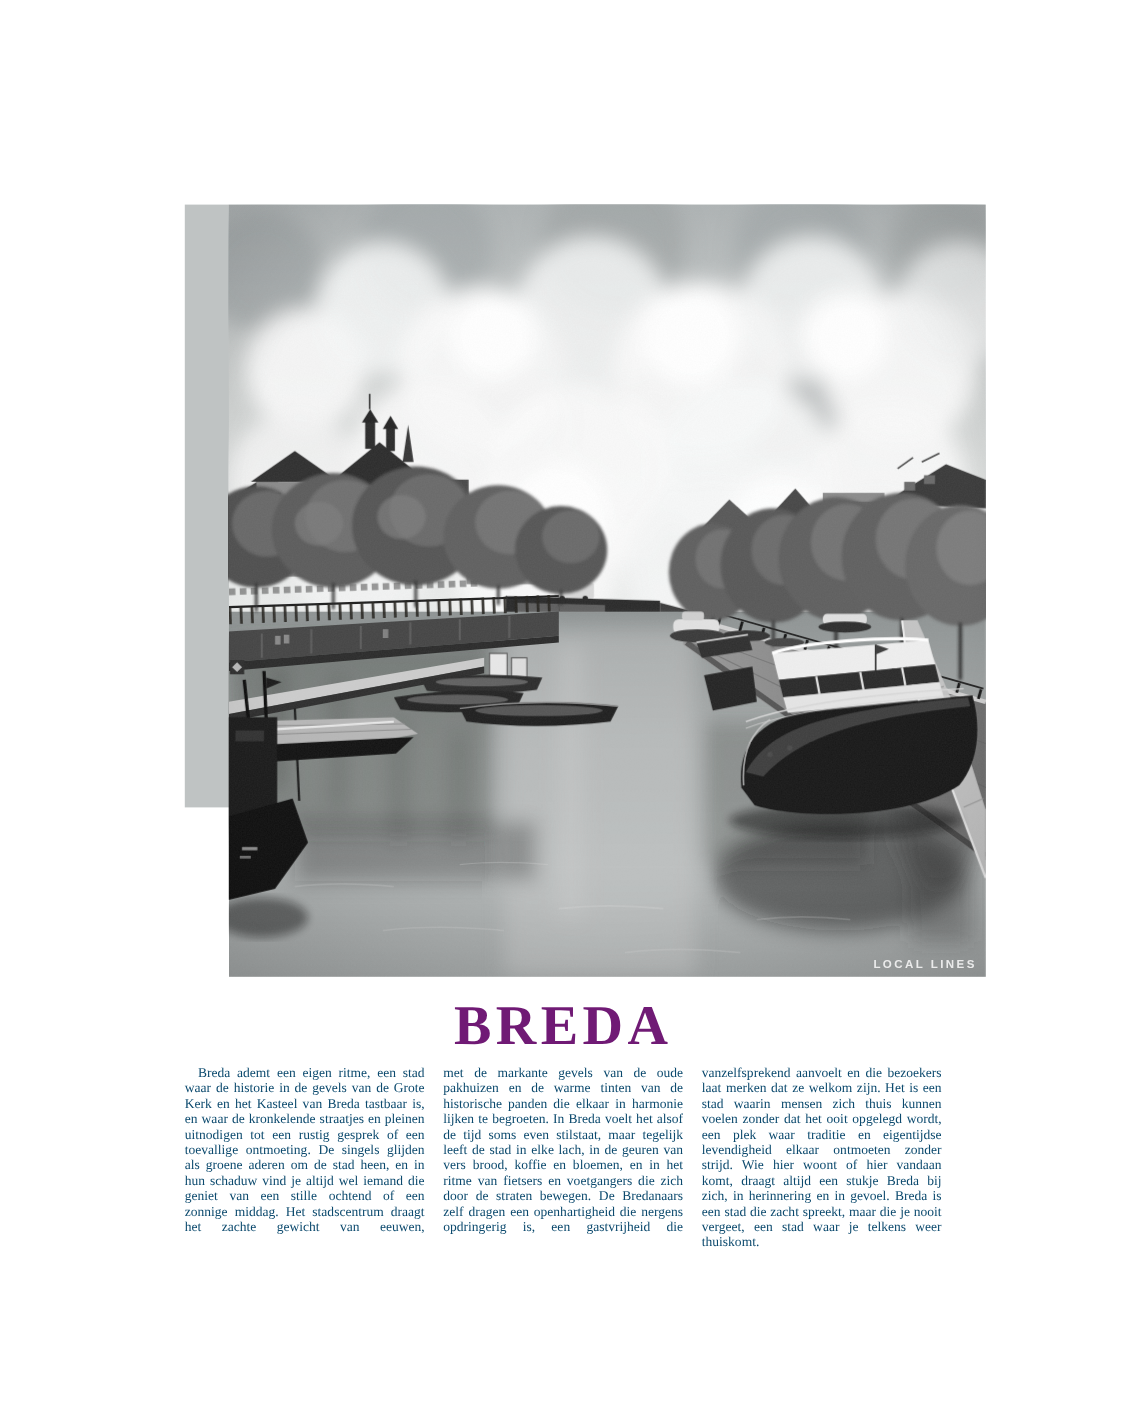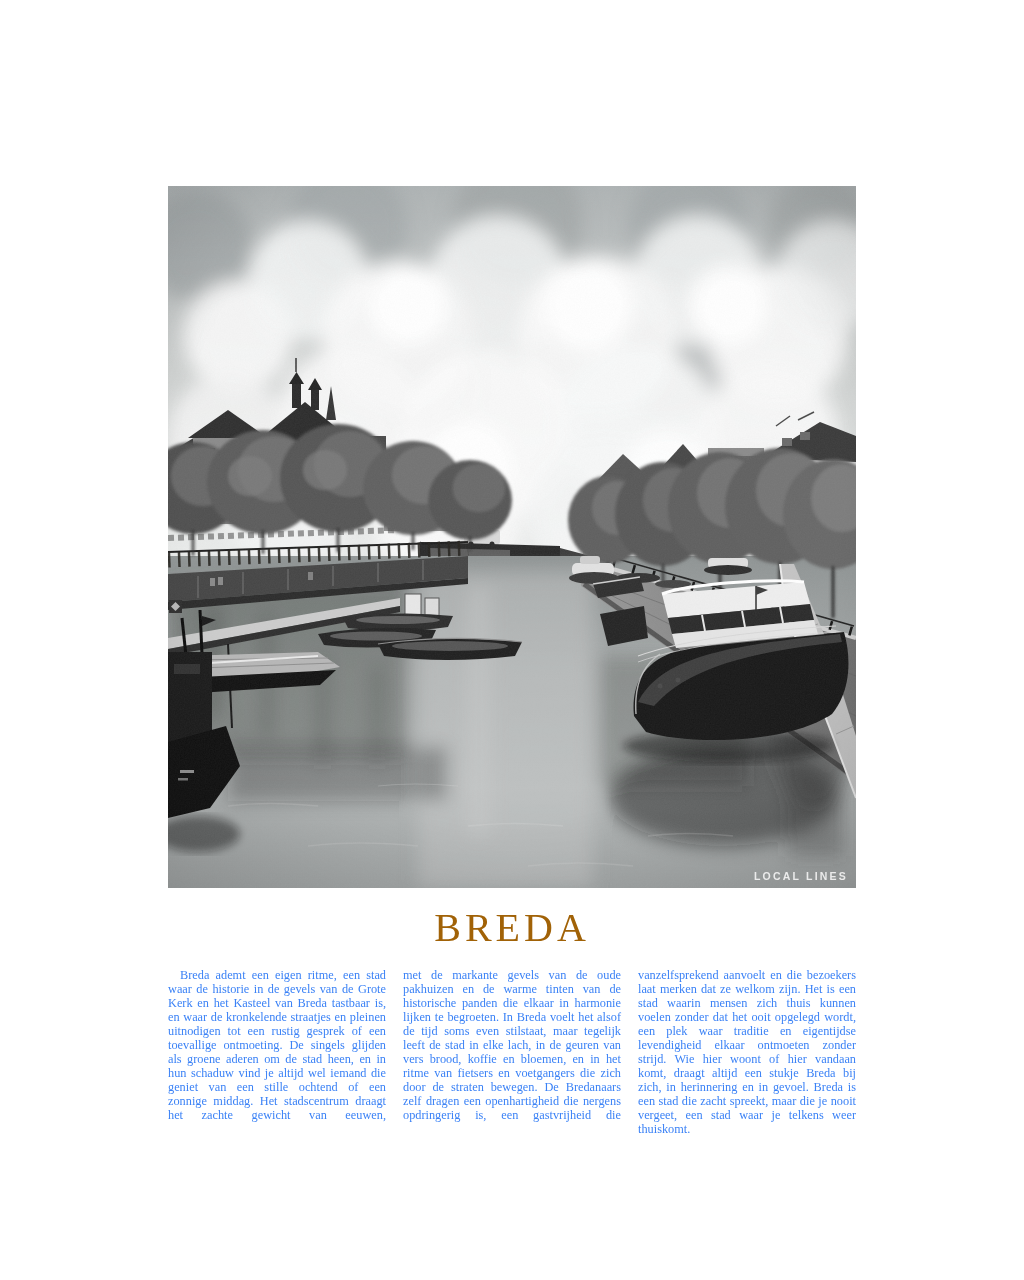--- a/index.html
+++ b/index.html
@@ -10,32 +10,33 @@
   }
   .header {
     position:absolute; left:168px; width:688px; top:141px;
     display:flex; justify-content:space-between; align-items:baseline;
   }
   .header .loc { font-style:italic; font-size:25px; letter-spacing:.5px; color:#181818; }
   .header .coords { font-size:15.5px; letter-spacing:.3px; color:#181818; }
   .photo-frame {
     position:absolute; left:168px; top:186px; width:688px; height:548px;
     background:#bfc3c3;
+    padding-left:40px;
   }
   .photo-frame svg { display:block; }
   .poster-title {
     position:absolute; left:0; right:0; top:904px; text-align:center;
-    font-size:40px; font-weight:normal; letter-spacing:4px; color:#a16207;
+    font-size:51px; font-weight:bold; letter-spacing:4px; color:#701a75;
   }
   .article {
     position:absolute; left:168px; top:968px; width:688px;
     display:flex; gap:17px;
   }
   .article .col {
-    flex:1 1 0; font-size:12.3px; line-height:14px; color:#3b82f6;
+    flex:1 1 0; font-size:12.3px; line-height:14px; color:#0c4a6e;
     text-align:justify; text-align-last:justify; word-spacing:.4px;
   }
   .article .col.first { text-indent:12px; }
 </style>
 </head>
 <body>
 
 <div class="page">
 
 

